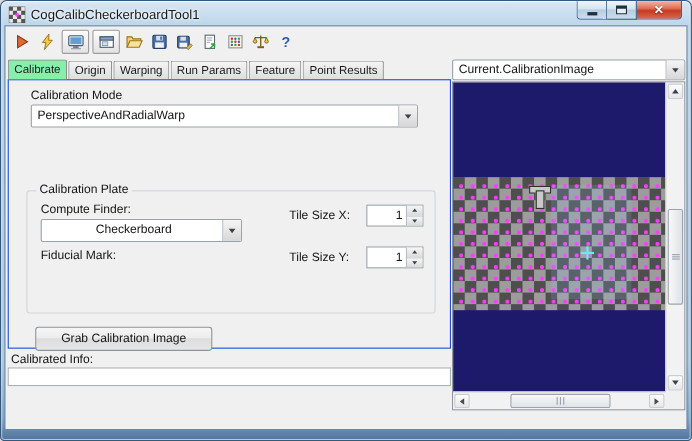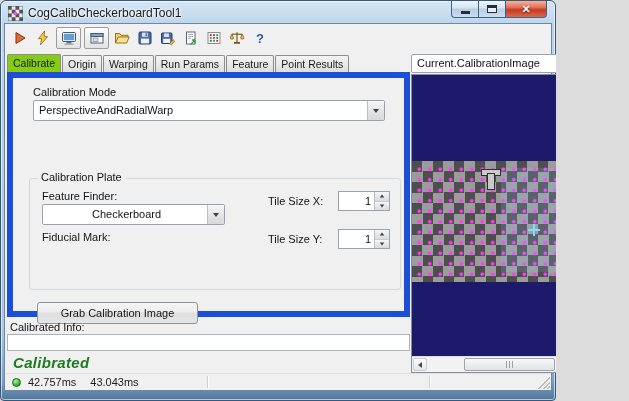--- a/index.html
+++ b/index.html
@@ -1,17 +1,17 @@
 <!DOCTYPE html>
 <html><head>
 <meta charset="utf-8">
 <style>
   html,body{margin:0;padding:0;background:#dcdcdc;}
   *{box-sizing:border-box;font-family:"Liberation Sans",sans-serif;}
-  .stage{position:relative;width:556px;height:401px;overflow:hidden;}
+  .stage{position:relative;width:629px;height:401px;overflow:hidden;}
 
   
   .window{position:absolute;inset:0;border:1px solid #35587c;border-radius:6px 6px 4px 4px;
     background:linear-gradient(180deg,#d6e7f5 0%,#bcd4e9 6%,#abc8e2 82%,#7fa3c6 95%,#51749b 100%);
     box-shadow:inset 0 0 0 1px rgba(255,255,255,.6);}
   .titlebar{position:absolute;top:1px;left:1px;right:1px;height:22px;display:flex;align-items:center;padding:0 6px;gap:5px;}
   .title{font-size:12px;color:#181818;text-shadow:0 0 3px #fff,0 0 3px #fff;white-space:nowrap;}
   .caption-buttons{position:absolute;top:0;right:8px;display:flex;}
   .cap{height:17px;display:flex;align-items:center;justify-content:center;border:1px solid #40618 0;border:1px solid #40618c;border-top:none;}
   .cap.min{width:28px;border-radius:0 0 0 4px;background:linear-gradient(#eef6fd,#d4e3f0 45%,#b5cde1 50%,#ccdded);}
@@ -27,23 +27,23 @@
   
   .toolbar{position:absolute;top:0;left:0;right:0;height:28px;display:flex;align-items:center;padding:0 0 0 5px;gap:3px;}
   .tb{width:20px;height:20px;display:flex;align-items:center;justify-content:center;}
   .tb.raised{width:25px;height:22px;border:1px solid #9c9c9c;border-radius:2px;background:linear-gradient(#fdfdfd,#e2e2e2);}
   .help-q{font-size:13px;font-weight:bold;color:#2a5db0;}
 
   
   .tabs{position:absolute;top:30px;left:2px;display:flex;align-items:flex-end;height:18px;z-index:2;}
   .tab{height:17px;padding:2px 5px 0;font-size:10.5px;color:#1b1b1b;background:linear-gradient(#f4f4f4,#dedede);
     border:1px solid #8c8c8c;border-bottom:none;border-radius:2px 2px 0 0;margin-right:1px;white-space:nowrap;}
-  .tab.active{height:18px;background:#84cc16;font-weight:normal;position:relative;z-index:3;}
-
-  .tabpage{position:absolute;top:48px;left:2px;width:403px;height:245px;background:#f0f0f0;border:6px solid #1d4ed8;}
+  .tab.active{height:18px;background:#86efac;font-weight:normal;position:relative;z-index:3;}
+
+  .tabpage{position:absolute;top:48px;left:2px;width:403px;height:245px;background:#f0f0f0;border:1px solid #1d4ed8;}
 
   .label{position:absolute;font-size:11px;color:#141414;white-space:nowrap;}
 
   
   .combo{position:absolute;height:21px;background:#fff;border:1px solid #9aa2ac;border-radius:2px;display:flex;align-items:stretch;}
   .combo-text{flex:1;padding:3px 5px 0;font-size:11px;color:#141414;white-space:nowrap;overflow:hidden;}
   .combo-btn{width:17px;display:flex;align-items:center;justify-content:center;background:linear-gradient(#f5f5f5,#d7d7d7);border-left:1px solid #b8bec6;}
   .tri-down{width:0;height:0;border-left:3.5px solid transparent;border-right:3.5px solid transparent;border-top:4px solid #39414d;}
   .tri-up{width:0;height:0;border-left:3.5px solid transparent;border-right:3.5px solid transparent;border-bottom:4px solid #39414d;}
   .tri-left{width:0;height:0;border-top:3.5px solid transparent;border-bottom:3.5px solid transparent;border-right:4px solid #4a4a4a;}
@@ -263,21 +263,21 @@
         <div class="combo combo-mode">
           <span class="combo-text">PerspectiveAndRadialWarp</span>
           <span class="combo-btn">
               <i class="tri-down"></i>
             </span>
         </div>
 
         <div class="groupbox">
           <span class="gb-legend">Calibration Plate</span>
 
-          <span class="label lbl-feature">Feature Finder:</span>
+          <span class="label lbl-feature">Compute Finder:</span>
           <div class="combo combo-feature">
             <span class="combo-text">Checkerboard</span>
             <span class="combo-btn">
                 <i class="tri-down"></i>
               </span>
           </div>
 
           <span class="label lbl-fid">Fiducial Mark:</span>
 
           <span class="label lbl-tsx">Tile Size X:</span>
@@ -305,21 +305,20 @@
                 </span>
             </span>
           </div>
         </div>
 
         <div class="btn btn-grab">Grab Calibration Image</div>
       </div>
 
       <span class="calibinfo-label">Calibrated Info:</span>
       <div class="calibinfo-box"></div>
-      <span class="calibrated">Calibrated</span>
 
       <div class="combo img-selector">
         <span class="combo-text">Current.CalibrationImage</span>
         <span class="combo-btn">
             <i class="tri-down"></i>
           </span>
       </div>
 
       <div class="img-view">
         <div class="viewport">
@@ -350,24 +349,16 @@
               <i></i>
               <i></i>
             </span>
           <span class="sb-btn right">
               <i class="tri-right"></i>
             </span>
         </div>
         <div class="sb-corner"></div>
       </div>
 
-      <div class="statusbar">
-        <span class="led"></span>
-        <span class="stime">42.757ms</span>
-        <span class="stime">43.043ms</span>
-        <span class="sb-sep sep1"></span>
-        <span class="sb-sep sep2"></span>
-        <span class="grip"></span>
-      </div>
 
     </div>
   </div>
 </div>
 
 </body></html>

